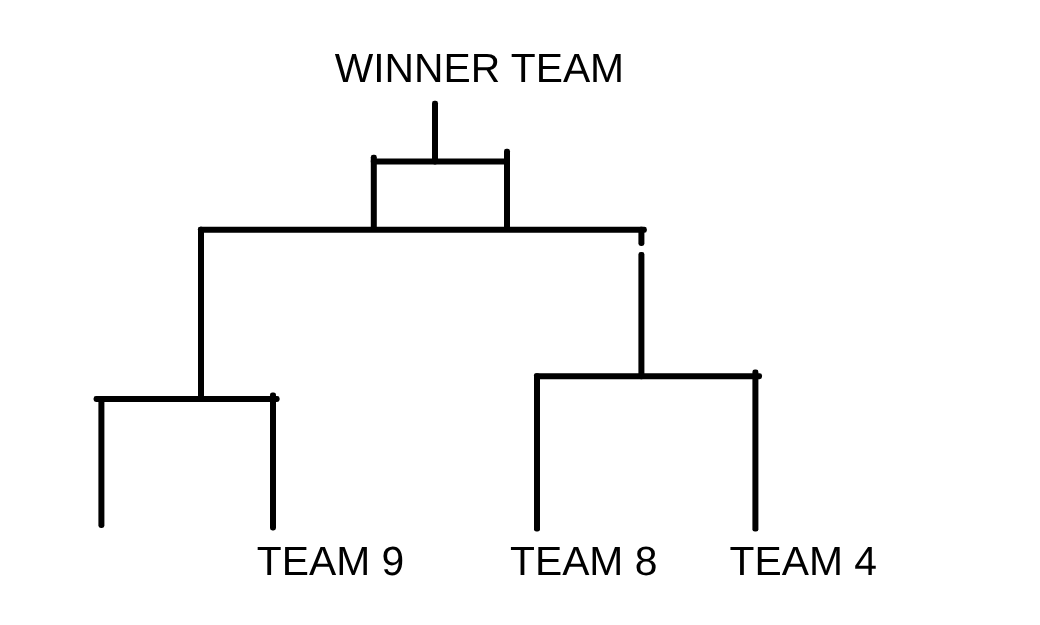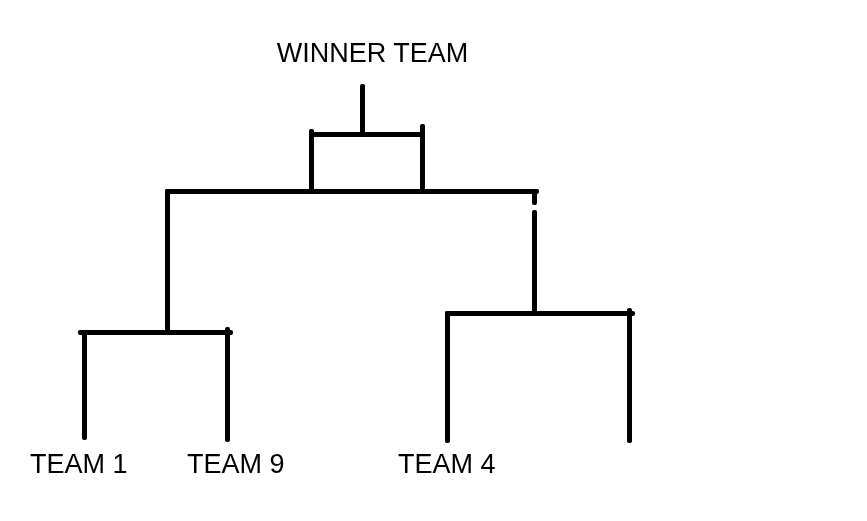--- a/index.html
+++ b/index.html
@@ -24,25 +24,26 @@
     position: absolute;
     background: var(--line);
   }
   
   .line.v { border-radius: 2px; }
   .line.h { border-radius: 2px; }
 
   .label {
     position: absolute;
     color: var(--text);
-    font-size: 27px;
+    font-size: 34px;
     font-weight: 400;
     letter-spacing: 0px;
     white-space: nowrap;
     line-height: 1;
+    padding-left: 27px;
   }
   .title {
     top: 40px;
     left: 0;
     width: 745px;
     text-align: center;
   }
   .team { top: 451px; }
   .team-1 { left: 30px; }
   .team-2 { left: 187px; }
@@ -89,17 +90,17 @@
   <div class="line v main-right-v"></div>
 
   <div class="line h semi1-h"></div>
   <div class="line v semi1-left-v"></div>
   <div class="line v semi1-right-v"></div>
 
   <div class="line h semi2-h"></div>
   <div class="line v semi2-left-v"></div>
   <div class="line v semi2-right-v"></div>
 
-  <div class="label team team-1">TEAM 1</div>
   <div class="label team team-2">TEAM 9</div>
-  <div class="label team team-3">TEAM 4</div>
+  <div class="label team team-3">TEAM 8</div>
+  <div class="label team team-4">TEAM 4</div>
 
 </div>
 
 </body></html>

